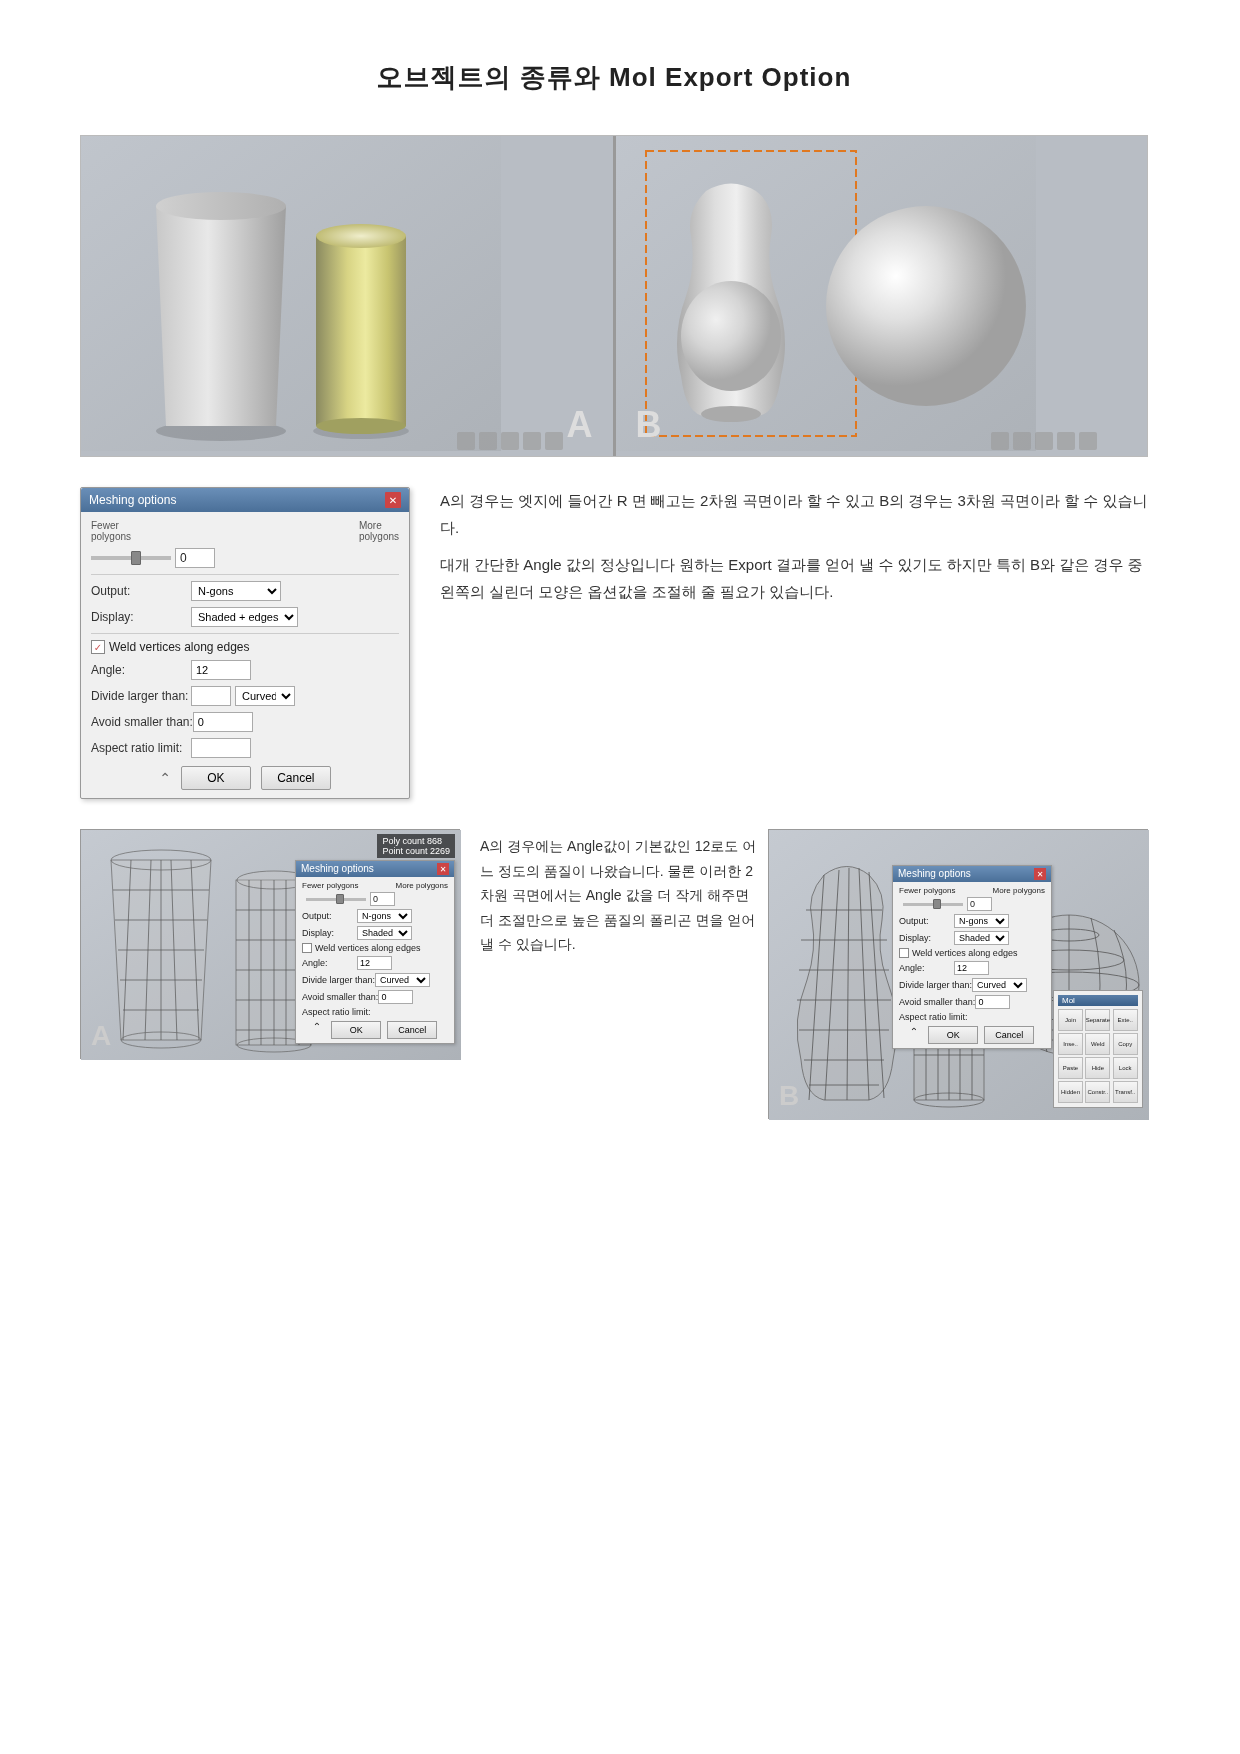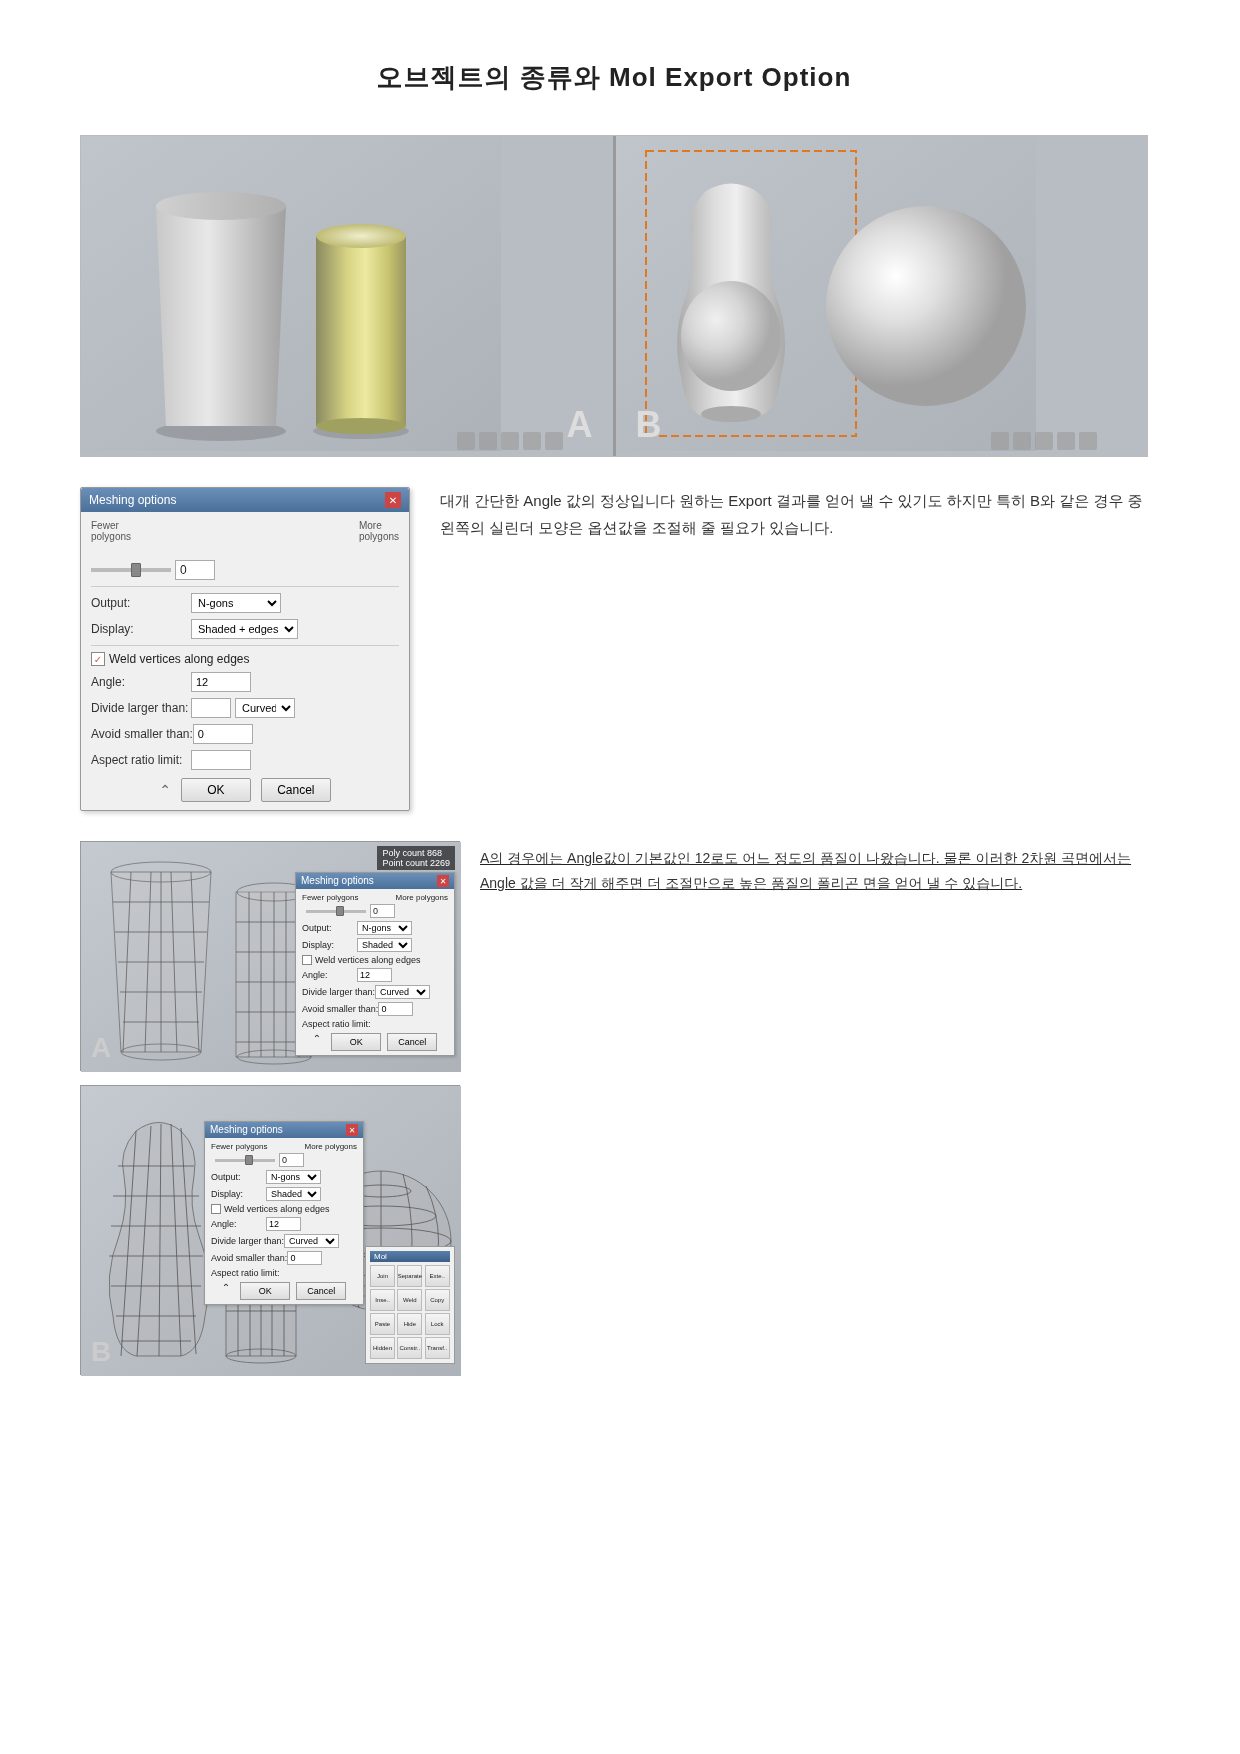--- a/index.html
+++ b/index.html
@@ -169,21 +169,21 @@
       padding: 1px 4px;
       font-size: 12px;
       display: flex;
       align-items: center;
     }
     .polygon-labels {
       display: flex;
       justify-content: space-between;
       font-size: 10px;
       color: #555;
-      margin-bottom: 18px;
+      margin-bottom: 6px;
     }
     .dialog-select {
       height: 20px;
       border: 1px solid #aaa;
       background: #fff;
       font-size: 11px;
       padding: 0 2px;
       min-width: 90px;
     }
     .dialog-select-sm {
@@ -252,24 +252,23 @@
       line-height: 1.8;
       color: #333;
     }
     .text-area p {
       margin-bottom: 10px;
     }
 
     
     .bottom-sections {
       display: flex;
-      flex-direction: column;
+      flex-direction: row;
       gap: 4px;
       margin-bottom: 20px;
-      text-decoration: underline;
     }
     .bottom-viewport-row {
       display: flex;
       align-items: flex-start;
       gap: 20px;
       margin-bottom: 10px;
     }
     .bottom-viewport {
       width: 380px;
       height: 230px;
@@ -640,20 +639,21 @@
           <div class="dialog-button-row">
             <span class="dialog-collapse-icon">⌃</span>
             <button class="dialog-btn">OK</button>
             <button class="dialog-btn">Cancel</button>
           </div>
         </div>
       </div>
     </div>
 
     <div class="text-area">
+      <p>A의 경우는 엣지에 들어간 R 면 빼고는 2차원 곡면이라 할 수 있고 B의 경우는 3차원 곡면이라 할 수 있습니다.</p>
       <p>대개 간단한 Angle 값의 정상입니다 원하는 Export 결과를 얻어 낼 수 있기도 하지만 특히 B와 같은 경우 중 왼쪽의 실린더 모양은 옵션값을 조절해 줄 필요가 있습니다.</p>
     </div>
   </div>
 
   <div class="bottom-sections">
 
     <div class="bottom-viewport-row">
       <div class="bottom-viewport">
         <span style="position:absolute;top:4px;left:6px;color:#666;font-size:11px;font-family:Arial;">3D</span>
 

